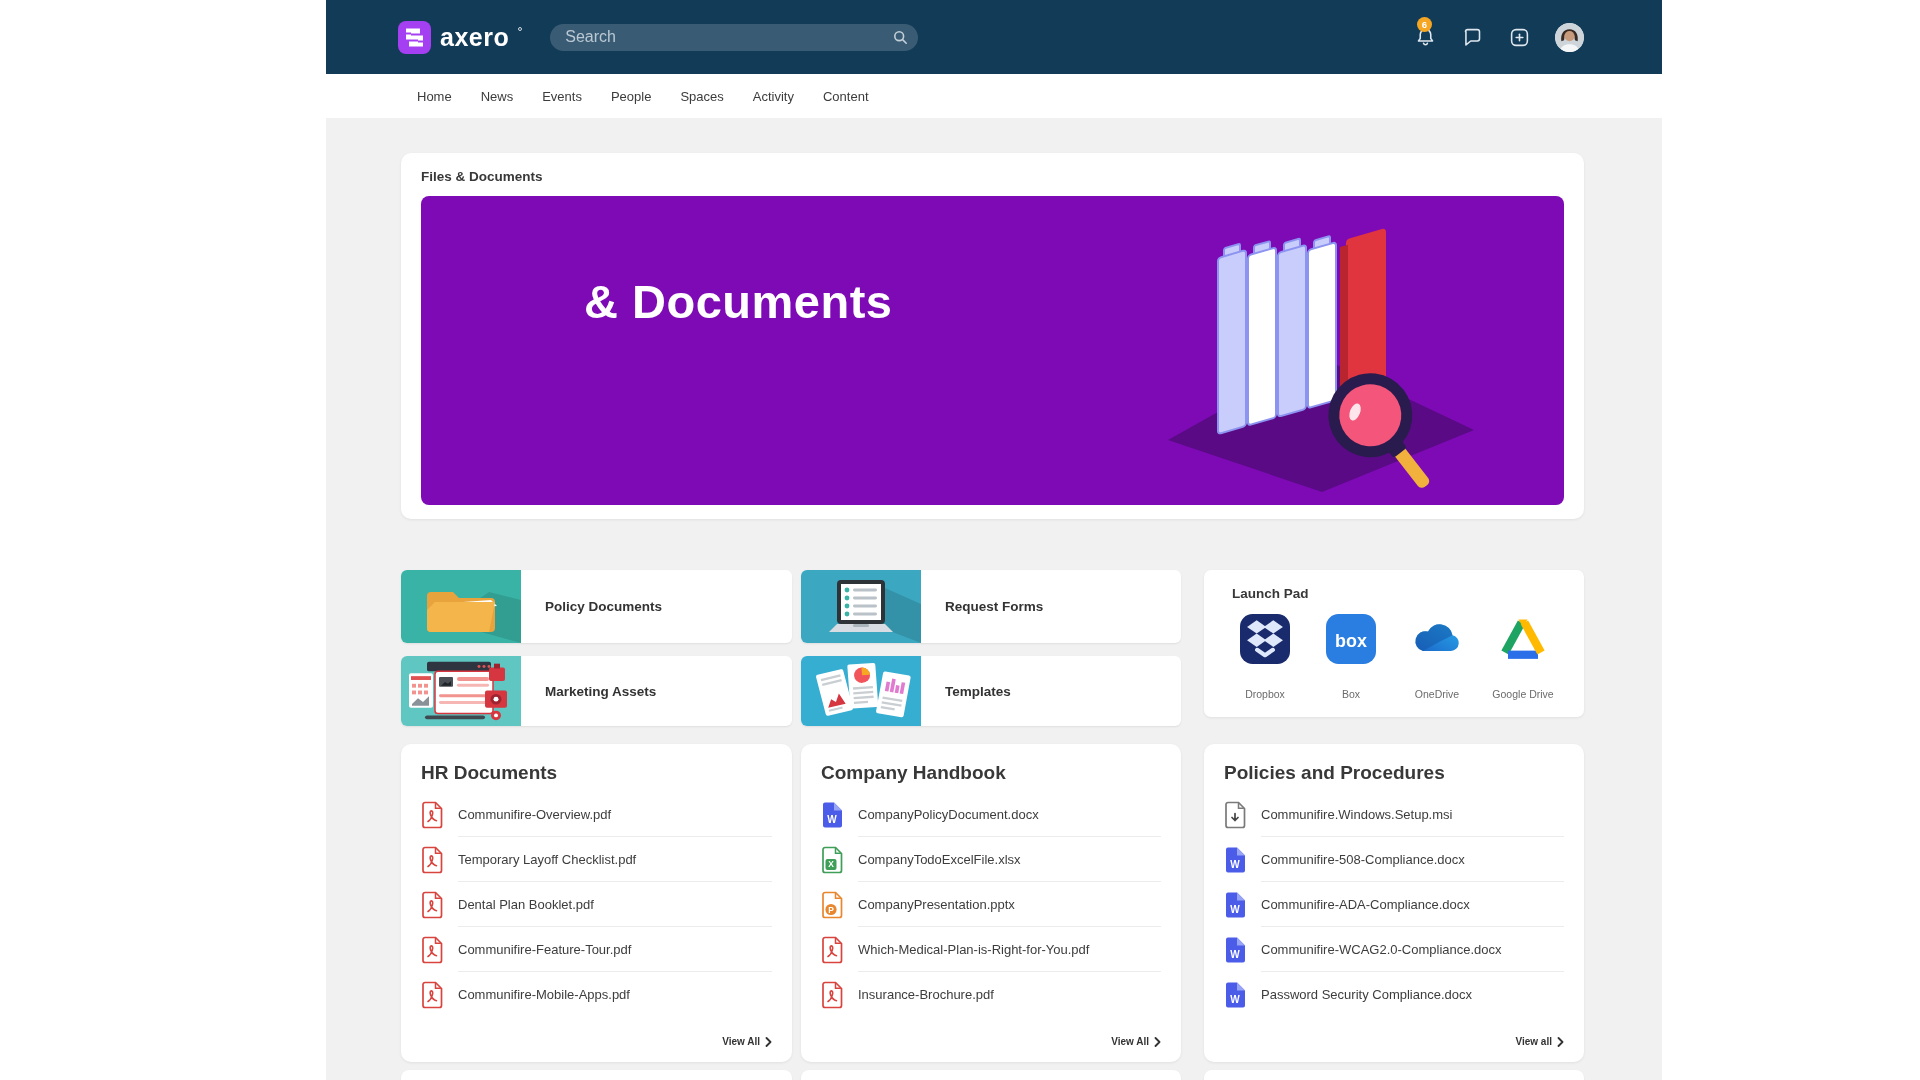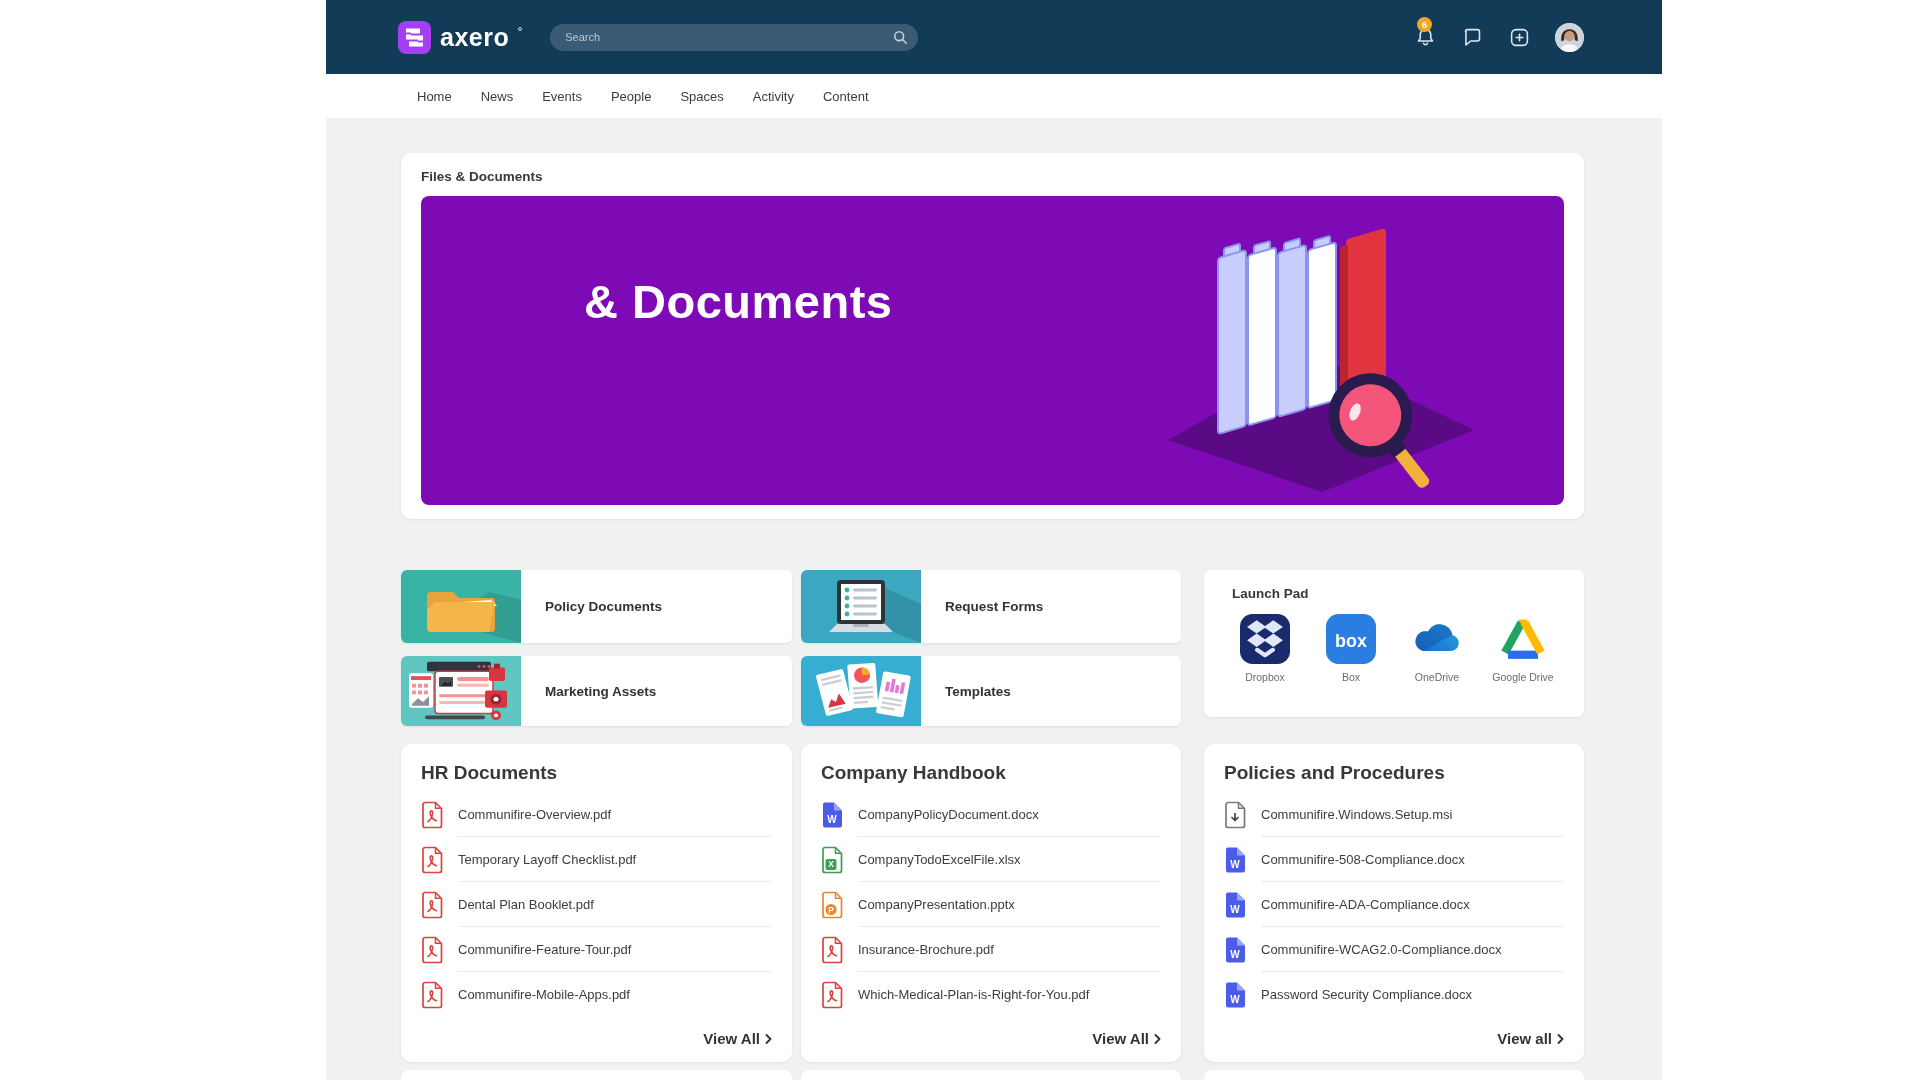--- a/index.html
+++ b/index.html
@@ -8,21 +8,21 @@
   .app { width:1336px; margin-left:326px; }
 
   
   .topbar { height:74px; background:#123b58; display:flex; align-items:center; padding:0 78px 0 72px; }
   .logo { display:flex; align-items:flex-start; gap:9px; cursor:pointer; }
   .logo-badge { width:33px; height:33px; border-radius:8px; background:#a43ff2; display:flex; align-items:center; justify-content:center; }
   .logo-text { color:#fff; font-size:25px; font-weight:700; letter-spacing:0.5px; line-height:33px; }
   .logo-tm { width:4px; height:4px; border:1px solid #cfd8e0; border-radius:50%; margin-top:6px; }
   .search { position:relative; margin-left:28px; }
   .search input { width:368px; height:27px; border:none; outline:none; border-radius:14px;
-    background:rgba(255,255,255,0.17); color:#fff; font-size:11px; padding:0 36px 0 15px;
+    background:rgba(255,255,255,0.17); color:#fff; font-size:16px; padding:0 36px 0 15px;
     font-family:"Liberation Sans", sans-serif; }
   .search input::placeholder { color:#bcc9d4; }
   .search .mag { position:absolute; right:10px; top:6px; }
   .top-icons { margin-left:auto; display:flex; align-items:center; gap:25px; }
   .icon-btn { position:relative; width:22px; height:22px; display:flex; align-items:center; justify-content:center; cursor:pointer; }
   .nbadge { position:absolute; top:-9px; left:3px; min-width:15px; height:15px; padding:0 3px; border-radius:8px;
     background:#f5a623; color:#fff; font-size:9.5px; font-weight:700; display:flex; align-items:center; justify-content:center; }
   .avatar { width:29px; height:29px; border-radius:50%; overflow:hidden; background:#d8dde2; cursor:pointer; }
 
   
@@ -45,34 +45,34 @@
   .tile { background:#fff; border-radius:6px; box-shadow:0 1px 2px rgba(0,0,0,0.08); display:flex; align-items:center; overflow:hidden; cursor:pointer; }
   .tile-art { width:120px; height:100%; flex:none; }
   .tile-art svg { display:block; width:100%; height:100%; }
   .tile-label { padding-left:24px; font-size:13.5px; font-weight:600; color:#333; }
 
   .launchpad { width:380px; margin-left:23px; height:147px; border-radius:7px; padding:16px 28px; }
   .lp-title { font-size:13.5px; font-weight:700; color:#383838; }
   .lp-apps { display:flex; justify-content:space-between; margin-top:13px; }
   .lp-app { display:flex; flex-direction:column; align-items:center; width:66px; cursor:pointer; }
   .lp-art { height:50px; display:flex; align-items:center; justify-content:center; }
-  .lp-label { margin-top:7px; font-size:10.5px; color:#6b6b6b; }
+  .lp-label { margin-top:24px; font-size:10.5px; color:#6b6b6b; }
 
   
   .cards { display:flex; margin-top:18px; }
   .fcard { width:391px; height:318px; padding:18px 20px; position:relative; }
   .fcard.c2 { width:380px; margin-left:9px; }
   .fcard.c3 { width:380px; margin-left:23px; }
   .fcard-title { font-size:19px; font-weight:700; color:#383838; }
   ul.files { list-style:none; margin:8px 0 0; padding:0; }
   li.file { display:flex; align-items:center; gap:13px; height:45px; position:relative; cursor:pointer; }
   li.file:not(:last-child)::after { content:""; position:absolute; left:37px; right:0; bottom:0; height:1px; background:#ececec; }
   .fname { font-size:13px; color:#3d3d3d; }
   .view-all { position:absolute; right:20px; bottom:15px; display:flex; align-items:center; gap:5px;
-    font-size:15px; font-weight:700; color:#333; cursor:pointer; }
+    font-size:10px; font-weight:700; color:#333; cursor:pointer; }
 
   .partials { display:flex; margin-top:8px; }
   .pcard { height:14px; background:#fff; border-radius:8px 8px 0 0; box-shadow:0 1px 2px rgba(0,0,0,0.08); }
   .pcard.c1 { width:391px; }
   .pcard.c2 { width:380px; margin-left:9px; }
   .pcard.c3 { width:380px; margin-left:23px; }
 </style>
 </head>
 <body>
 
@@ -431,29 +431,29 @@
                 <text x="10" y="21.6" text-anchor="middle" font-family="Liberation Sans, sans-serif" font-size="8.4" font-weight="700" fill="#ffffff">P</text>
               </svg>
             <span class="fname">CompanyPresentation.pptx</span>
           </li>
           <li class="file">
             <svg width="24" height="28" viewBox="0 0 24 28">
                 <path d="M4 1.5h10.5L20.5 7.5V24.5a2 2 0 0 1-2 2H4a2 2 0 0 1-2-2V3.5a2 2 0 0 1 2-2z" fill="#fff" stroke="#d8453e" stroke-width="1.7"></path>
                 <path d="M14.5 1.8v5.4h5.4" fill="none" stroke="#d8453e" stroke-width="1.5"></path>
                 <path d="M7 20.5c2-1.2 3.6-3.8 4.4-6.6.7-2.5.2-4-1-4s-1.7 1.6-.8 4c.9 2.3 3.2 5.2 5.9 5.8" fill="none" stroke="#d8453e" stroke-width="1.6" stroke-linecap="round"></path>
               </svg>
+            <span class="fname">Which-Medical-Plan-is-Right-for-You.pdf</span>
+          </li>
+          <li class="file">
+            <svg width="24" height="28" viewBox="0 0 24 28">
+                <path d="M4 1.5h10.5L20.5 7.5V24.5a2 2 0 0 1-2 2H4a2 2 0 0 1-2-2V3.5a2 2 0 0 1 2-2z" fill="#fff" stroke="#d8453e" stroke-width="1.7"></path>
+                <path d="M14.5 1.8v5.4h5.4" fill="none" stroke="#d8453e" stroke-width="1.5"></path>
+                <path d="M7 20.5c2-1.2 3.6-3.8 4.4-6.6.7-2.5.2-4-1-4s-1.7 1.6-.8 4c.9 2.3 3.2 5.2 5.9 5.8" fill="none" stroke="#d8453e" stroke-width="1.6" stroke-linecap="round"></path>
+              </svg>
             <span class="fname">Insurance-Brochure.pdf</span>
-          </li>
-          <li class="file">
-            <svg width="24" height="28" viewBox="0 0 24 28">
-                <path d="M4 1.5h10.5L20.5 7.5V24.5a2 2 0 0 1-2 2H4a2 2 0 0 1-2-2V3.5a2 2 0 0 1 2-2z" fill="#fff" stroke="#d8453e" stroke-width="1.7"></path>
-                <path d="M14.5 1.8v5.4h5.4" fill="none" stroke="#d8453e" stroke-width="1.5"></path>
-                <path d="M7 20.5c2-1.2 3.6-3.8 4.4-6.6.7-2.5.2-4-1-4s-1.7 1.6-.8 4c.9 2.3 3.2 5.2 5.9 5.8" fill="none" stroke="#d8453e" stroke-width="1.6" stroke-linecap="round"></path>
-              </svg>
-            <span class="fname">Which-Medical-Plan-is-Right-for-You.pdf</span>
           </li>
         </ul>
         <div class="view-all">
           <span>View All</span>
           <svg width="7" height="10" viewBox="0 0 7 10">
               <polyline points="1.5,1 5.5,5 1.5,9" fill="none" stroke="#333" stroke-width="1.8" stroke-linecap="round" stroke-linejoin="round"></polyline>
             </svg>
         </div>
       </section>
 

